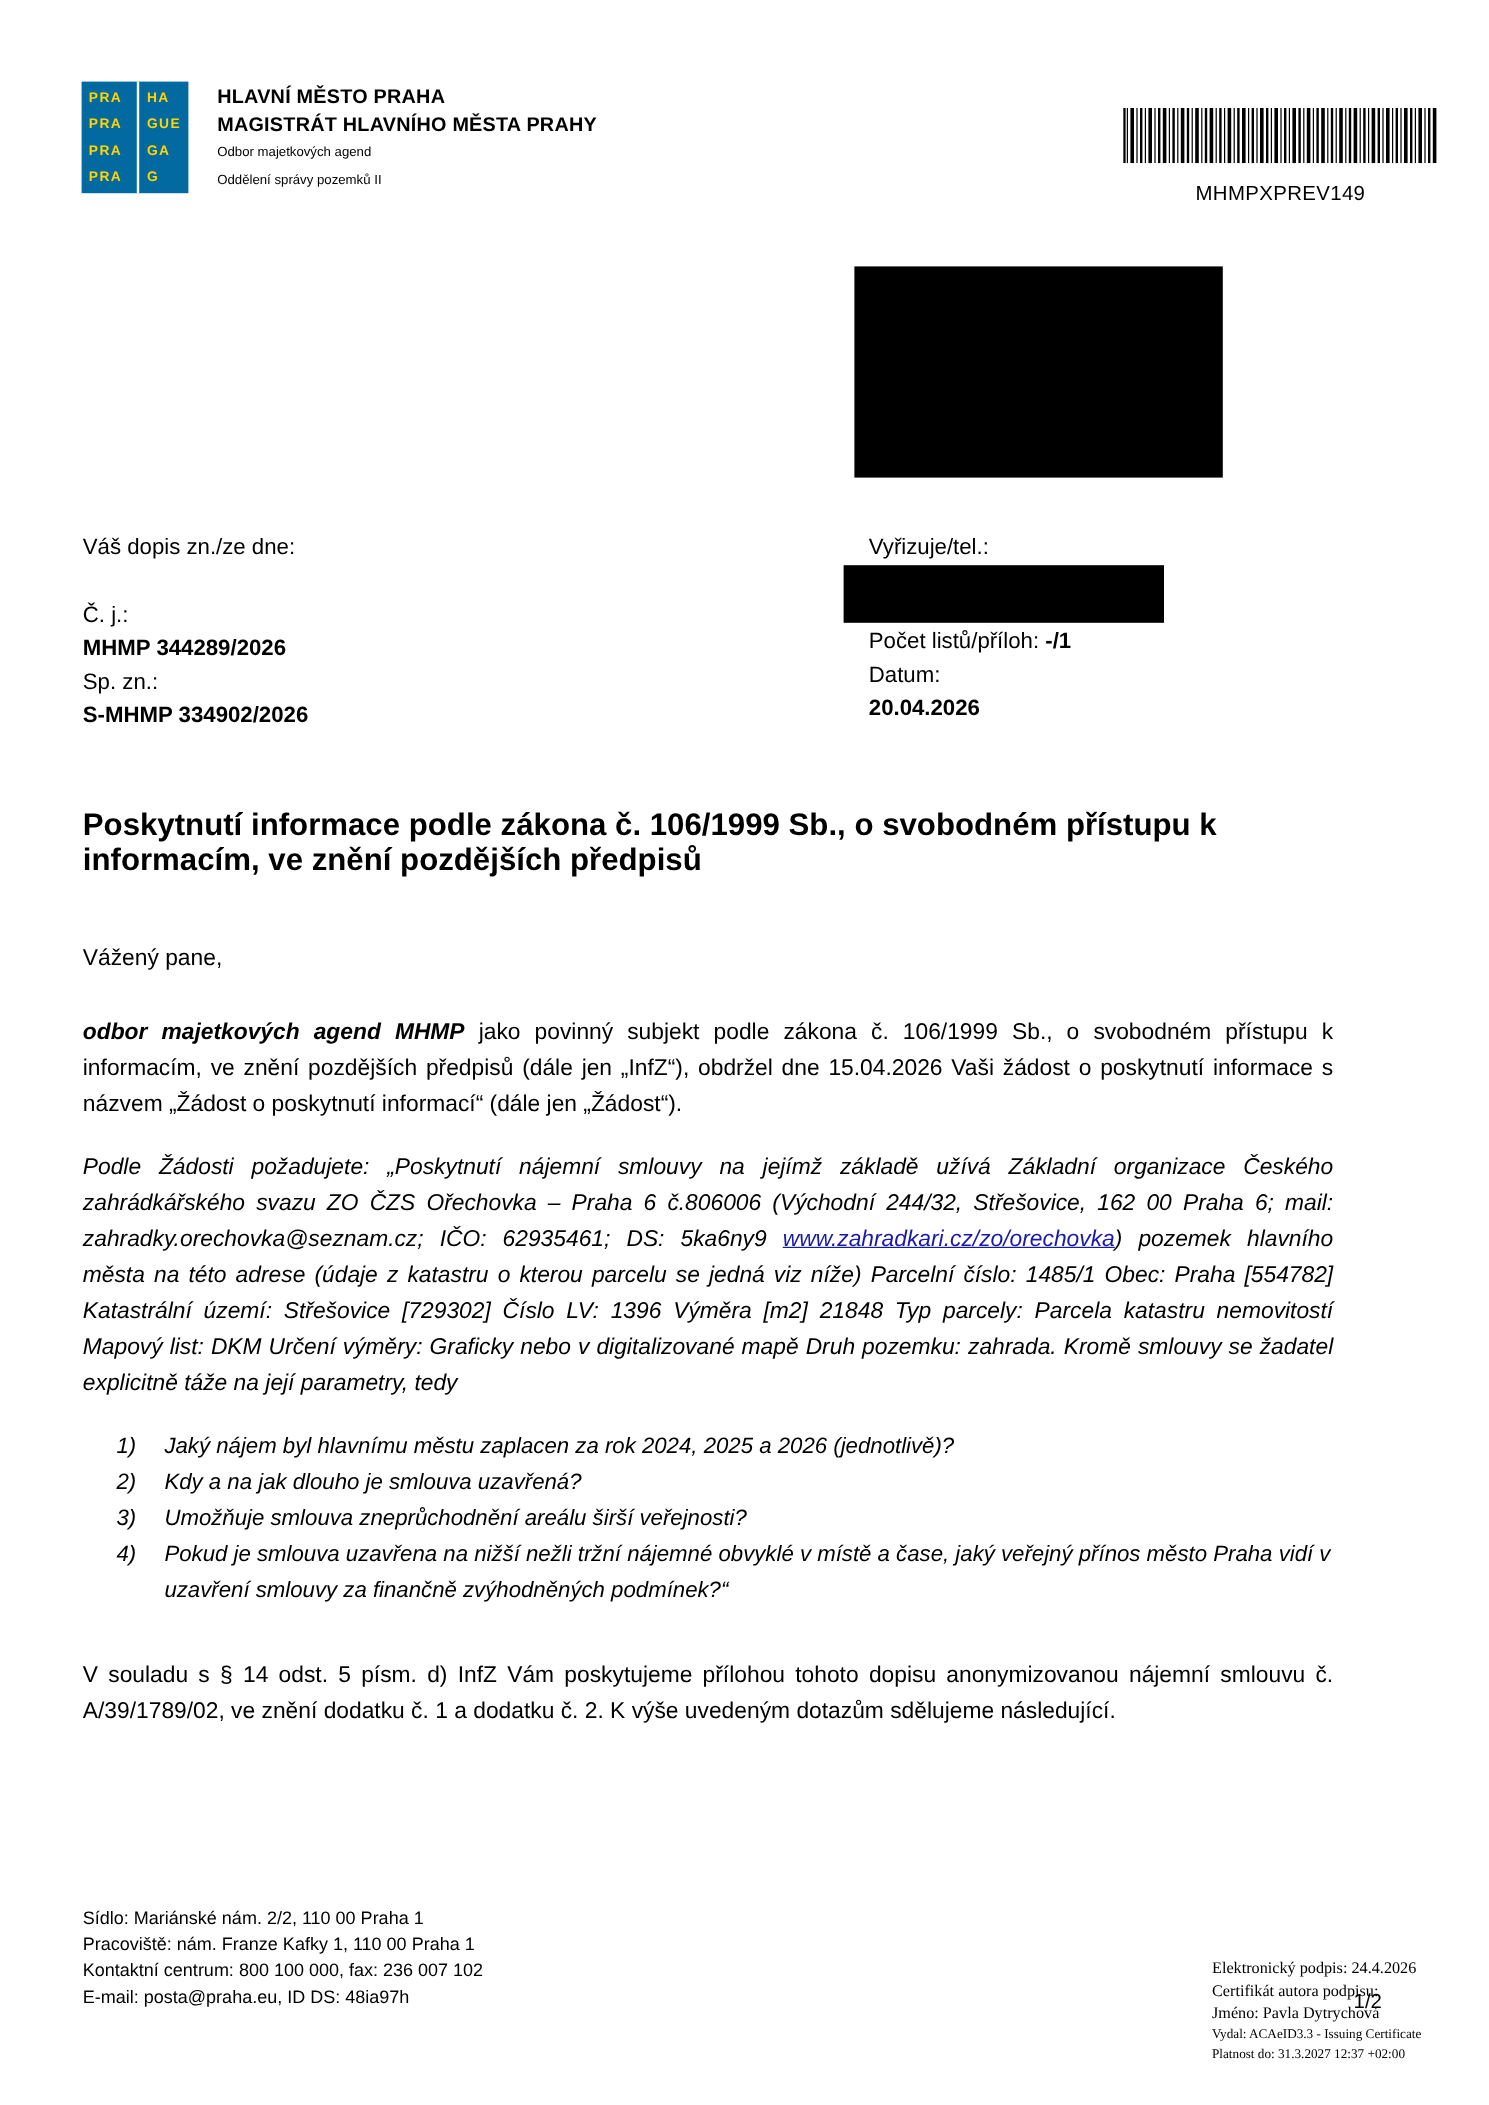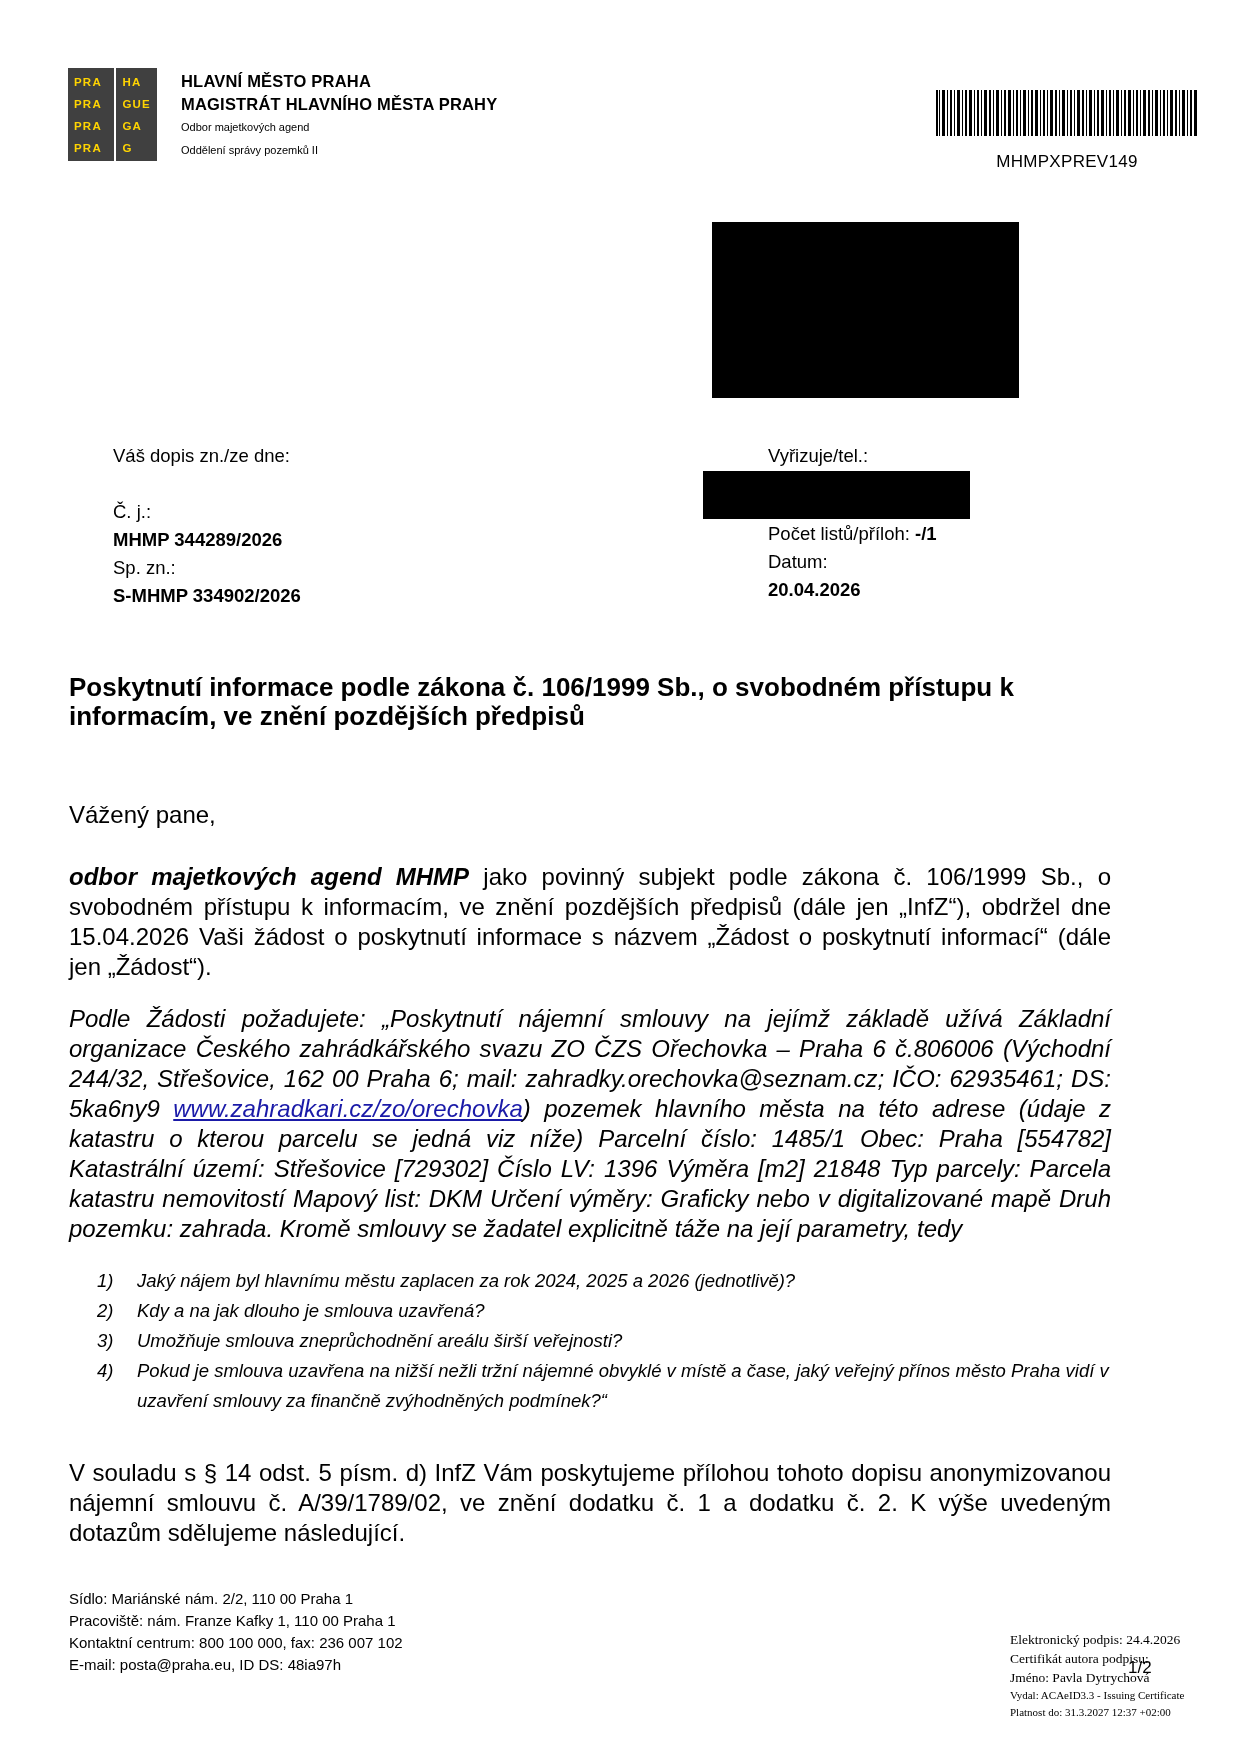--- a/index.html
+++ b/index.html
@@ -26,21 +26,21 @@
     top: 68px;
     width: 1105px;
     height: 110px;
   }
   .logo {
     position: absolute;
     left: 0;
     top: 0;
     width: 89px;
     height: 93px;
-    background: #404040;
+    background: #0369a1;
     display: flex;
     flex-direction: row;
   }
   .logo-col {
     display: flex;
     flex-direction: column;
     justify-content: center;
     padding: 3px 0 3px 0;
   }
   .logo-col.left {
@@ -130,21 +130,20 @@
   .ref-right {
     position: absolute;
     left: 724px;
     top: 442px;
     width: 420px;
   }
   .ref-line {
     font-size: 18.5px;
     line-height: 28px;
     white-space: nowrap;
-    margin-left: 44px;
   }
   .ref-line.bold {
     font-weight: bold;
   }
   .ref-gap {
     height: 28px;
   }
   .ref-right .spacer-box {
     height: 50px;
   }
@@ -161,24 +160,24 @@
   }
 
   
   .body {
     position: absolute;
     left: 69px;
     top: 784px;
     width: 1042px;
   }
   .para {
-    font-size: 24px;
+    font-size: 19px;
     line-height: 30px;
     text-align: justify;
-    margin: 16px 0 22px 0;
+    margin: 0 0 22px 0;
   }
   .para.greeting {
     margin-bottom: 32px;
   }
   .para b {
     font-weight: bold;
   }
   .para i, .italic {
     font-style: italic;
   }

